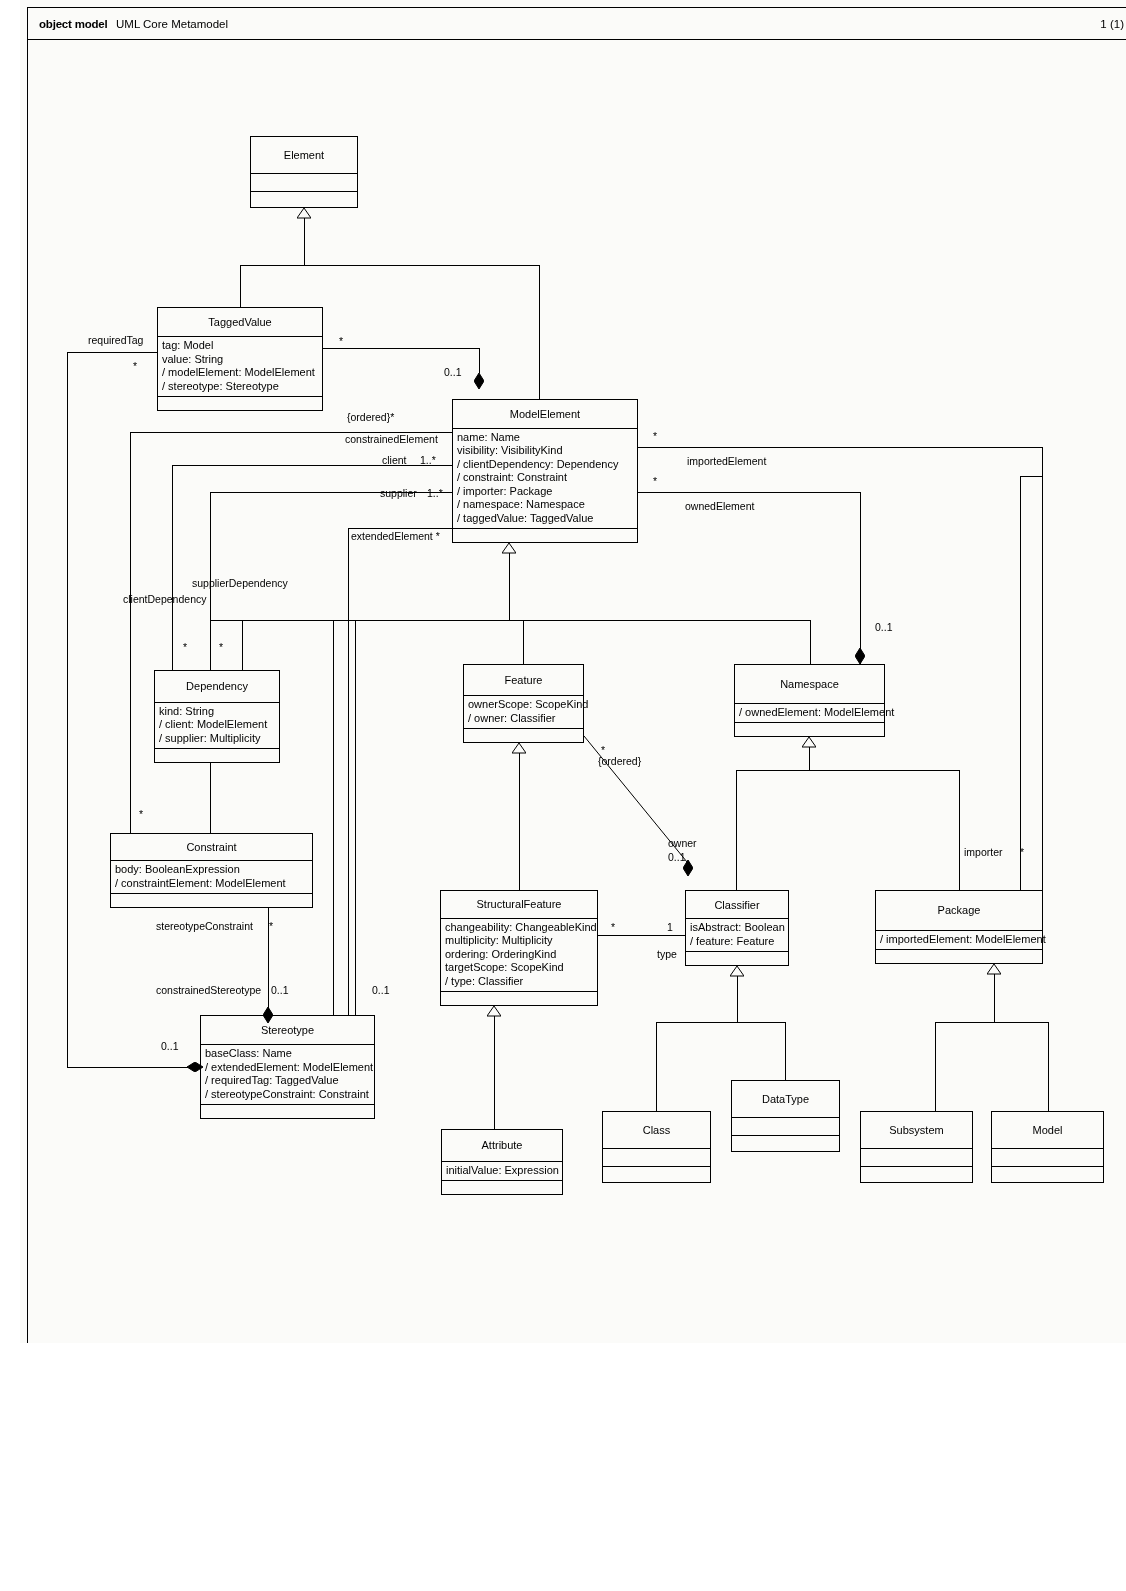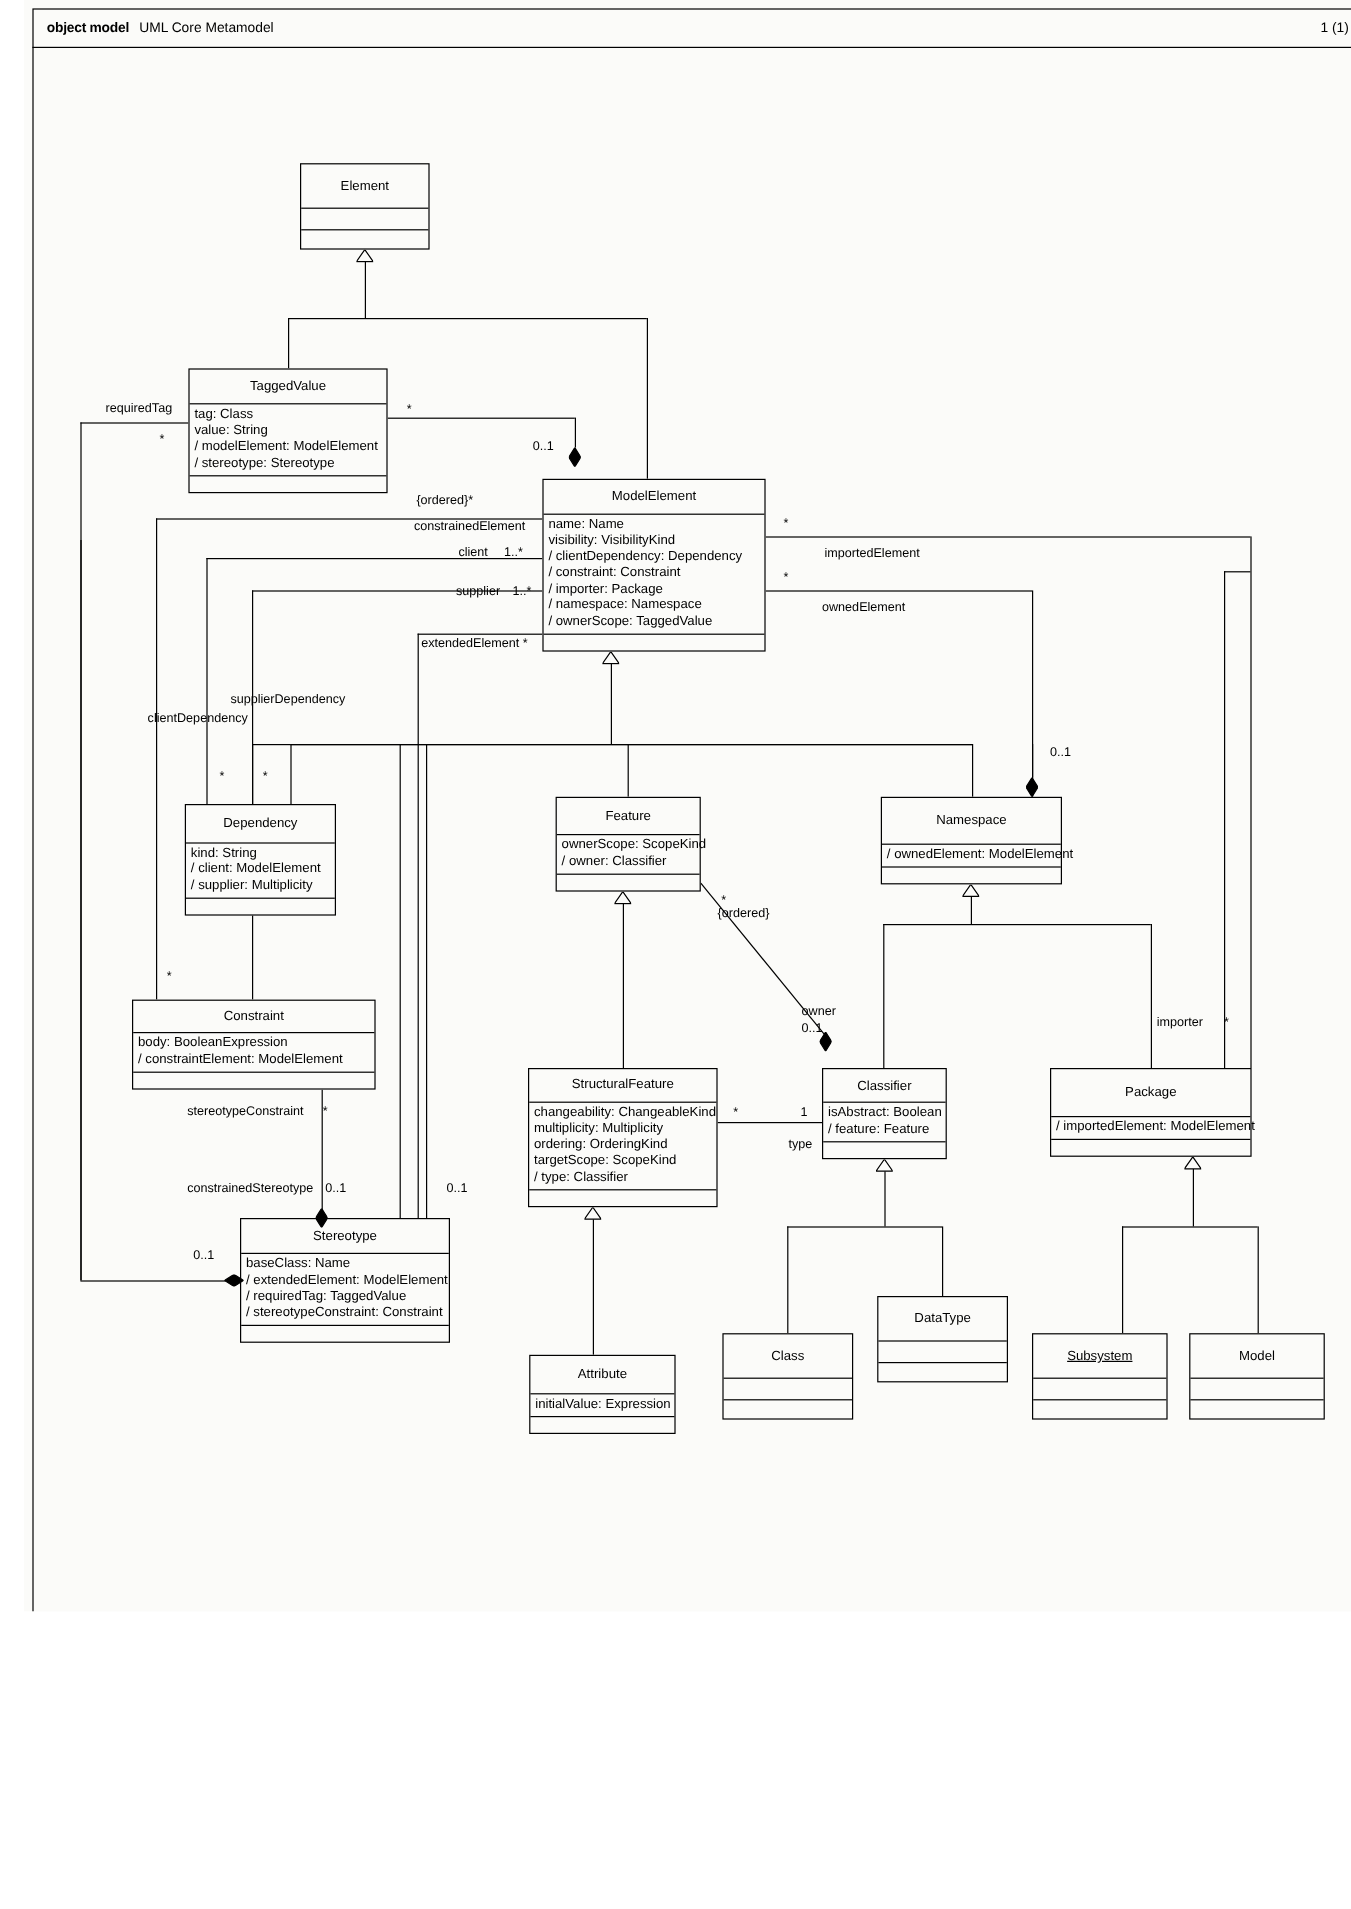--- a/index.html
+++ b/index.html
@@ -255,37 +255,37 @@
 
   <div id="classes">
       <div class="cls abstract" style="left: 230px; top: 136px; width: 108px; height: 72px;">
         <div class="name" style="height: 36px;">Element</div>
         <div class="empty" style="height: 18px;"></div>
         <div class="empty" style="height: 18px;"></div>
       </div>
       <div class="cls" style="left: 137px; top: 307px; width: 166px; height: 104px;">
         <div class="name" style="height: 28px;">TaggedValue</div>
         <div class="compartment" style="height: 60px;">
-          <div class="attr">tag: Class</div>
+          <div class="attr">tag: Model</div>
           <div class="attr">value: String</div>
           <div class="attr">/ modelElement: ModelElement</div>
           <div class="attr">/ stereotype: Stereotype</div>
         </div>
         <div class="empty" style="height: 16px;"></div>
       </div>
       <div class="cls abstract" style="left: 432px; top: 399px; width: 186px; height: 144px;">
         <div class="name" style="height: 27.5px;">ModelElement</div>
         <div class="compartment" style="height: 100.5px;">
           <div class="attr">name: Name</div>
           <div class="attr">visibility: VisibilityKind</div>
           <div class="attr">/ clientDependency: Dependency</div>
           <div class="attr">/ constraint: Constraint</div>
           <div class="attr">/ importer: Package</div>
           <div class="attr">/ namespace: Namespace</div>
-          <div class="attr">/ ownerScope: TaggedValue</div>
+          <div class="attr">/ taggedValue: TaggedValue</div>
         </div>
         <div class="empty" style="height: 16px;"></div>
       </div>
       <div class="cls" style="left: 134px; top: 670px; width: 126px; height: 93px;">
         <div class="name" style="height: 30.5px;">Dependency</div>
         <div class="compartment" style="height: 46.5px;">
           <div class="attr">kind: String</div>
           <div class="attr">/ client: ModelElement</div>
           <div class="attr">/ supplier: Multiplicity</div>
         </div>
@@ -361,21 +361,21 @@
         <div class="name" style="height: 36px;">Class</div>
         <div class="empty" style="height: 18px;"></div>
         <div class="empty" style="height: 18px;"></div>
       </div>
       <div class="cls" style="left: 711px; top: 1080px; width: 109px; height: 72px;">
         <div class="name" style="height: 36px;">DataType</div>
         <div class="empty" style="height: 18px;"></div>
         <div class="empty" style="height: 18px;"></div>
       </div>
       <div class="cls" style="left: 840px; top: 1111px; width: 113px; height: 72px;">
-        <div class="name" style="height: 36px; text-decoration: underline;">Subsystem</div>
+        <div class="name" style="height: 36px;">Subsystem</div>
         <div class="empty" style="height: 18px;"></div>
         <div class="empty" style="height: 18px;"></div>
       </div>
       <div class="cls" style="left: 971px; top: 1111px; width: 113px; height: 72px;">
         <div class="name" style="height: 36px;">Model</div>
         <div class="empty" style="height: 18px;"></div>
         <div class="empty" style="height: 18px;"></div>
       </div>
     </div>
 

